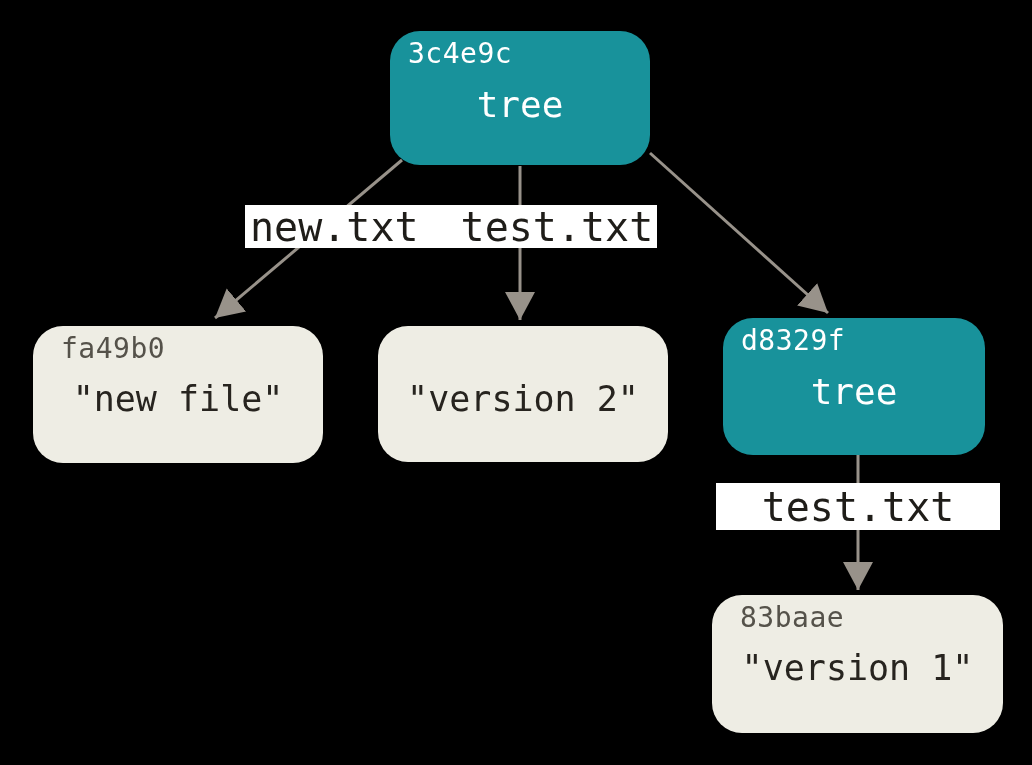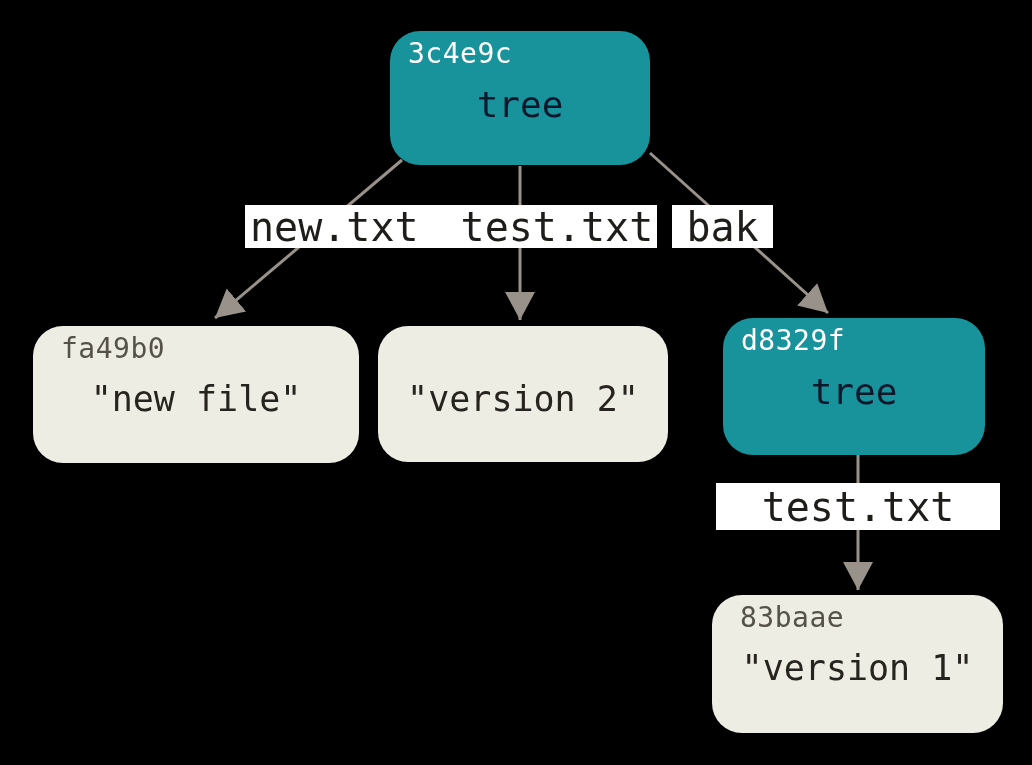--- a/index.html
+++ b/index.html
@@ -37,21 +37,21 @@
   .node.blob .hash { color: #55524A; left: 28px; }
   .node .main-label {
     position: absolute;
     left: 0; right: 0;
     top: 54px;
     text-align: center;
     font-size: 36px;
     line-height: 1.1;
     white-space: pre;
   }
-  .node.tree .main-label { color: #0f172a; }
+  .node.tree .main-label { color: #ffffff; }
   .node.blob .main-label { color: #27241F; font-size: 35px; }
   .edge-label {
     position: absolute;
     background: #FFFFFF;
     color: #1F1D19;
     font-size: 40px;
     line-height: 1;
     display: flex;
     align-items: center;
     box-sizing: border-box;
@@ -75,34 +75,31 @@
     <line x1="520" y1="166" x2="520" y2="320" stroke="#98928A" stroke-width="3" marker-end="url(#arrowhead)"></line>
     <line x1="650" y1="153" x2="828" y2="313" stroke="#98928A" stroke-width="3" marker-end="url(#arrowhead)"></line>
     <line x1="858" y1="455" x2="858" y2="590" stroke="#98928A" stroke-width="3" marker-end="url(#arrowhead)"></line>
   </svg>
 
   <div class="edge-label left-align" style="left:245px; top:205px; width:412px; height:43px;">
     <span>new.txt</span>
     <span>test.txt</span>
   </div>
 
-  <div class="edge-label center-align" style="left:672px; top:205px; width:101px; height:43px;">
-    <span>bak</span>
-  </div>
 
   <div class="edge-label center-align" style="left:716px; top:483px; width:284px; height:47px;">
     <span>test.txt</span>
   </div>
 
   <div class="node tree" style="left:390px; top:31px; width:260px; height:134px;">
     <div class="hash">3c4e9c</div>
     <div class="main-label">tree</div>
   </div>
 
-  <div class="node blob" style="left:33px; top:326px; width:326px; height:137px;">
+  <div class="node blob" style="left:33px; top:326px; width:290px; height:137px;">
     <div class="hash">fa49b0</div>
     <div class="main-label">"new file"</div>
   </div>
 
   <div class="node blob" style="left:378px; top:326px; width:290px; height:136px;">
     <div class="main-label">"version 2"</div>
   </div>
 
   <div class="node tree" style="left:723px; top:318px; width:262px; height:137px;">
     <div class="hash">d8329f</div>

